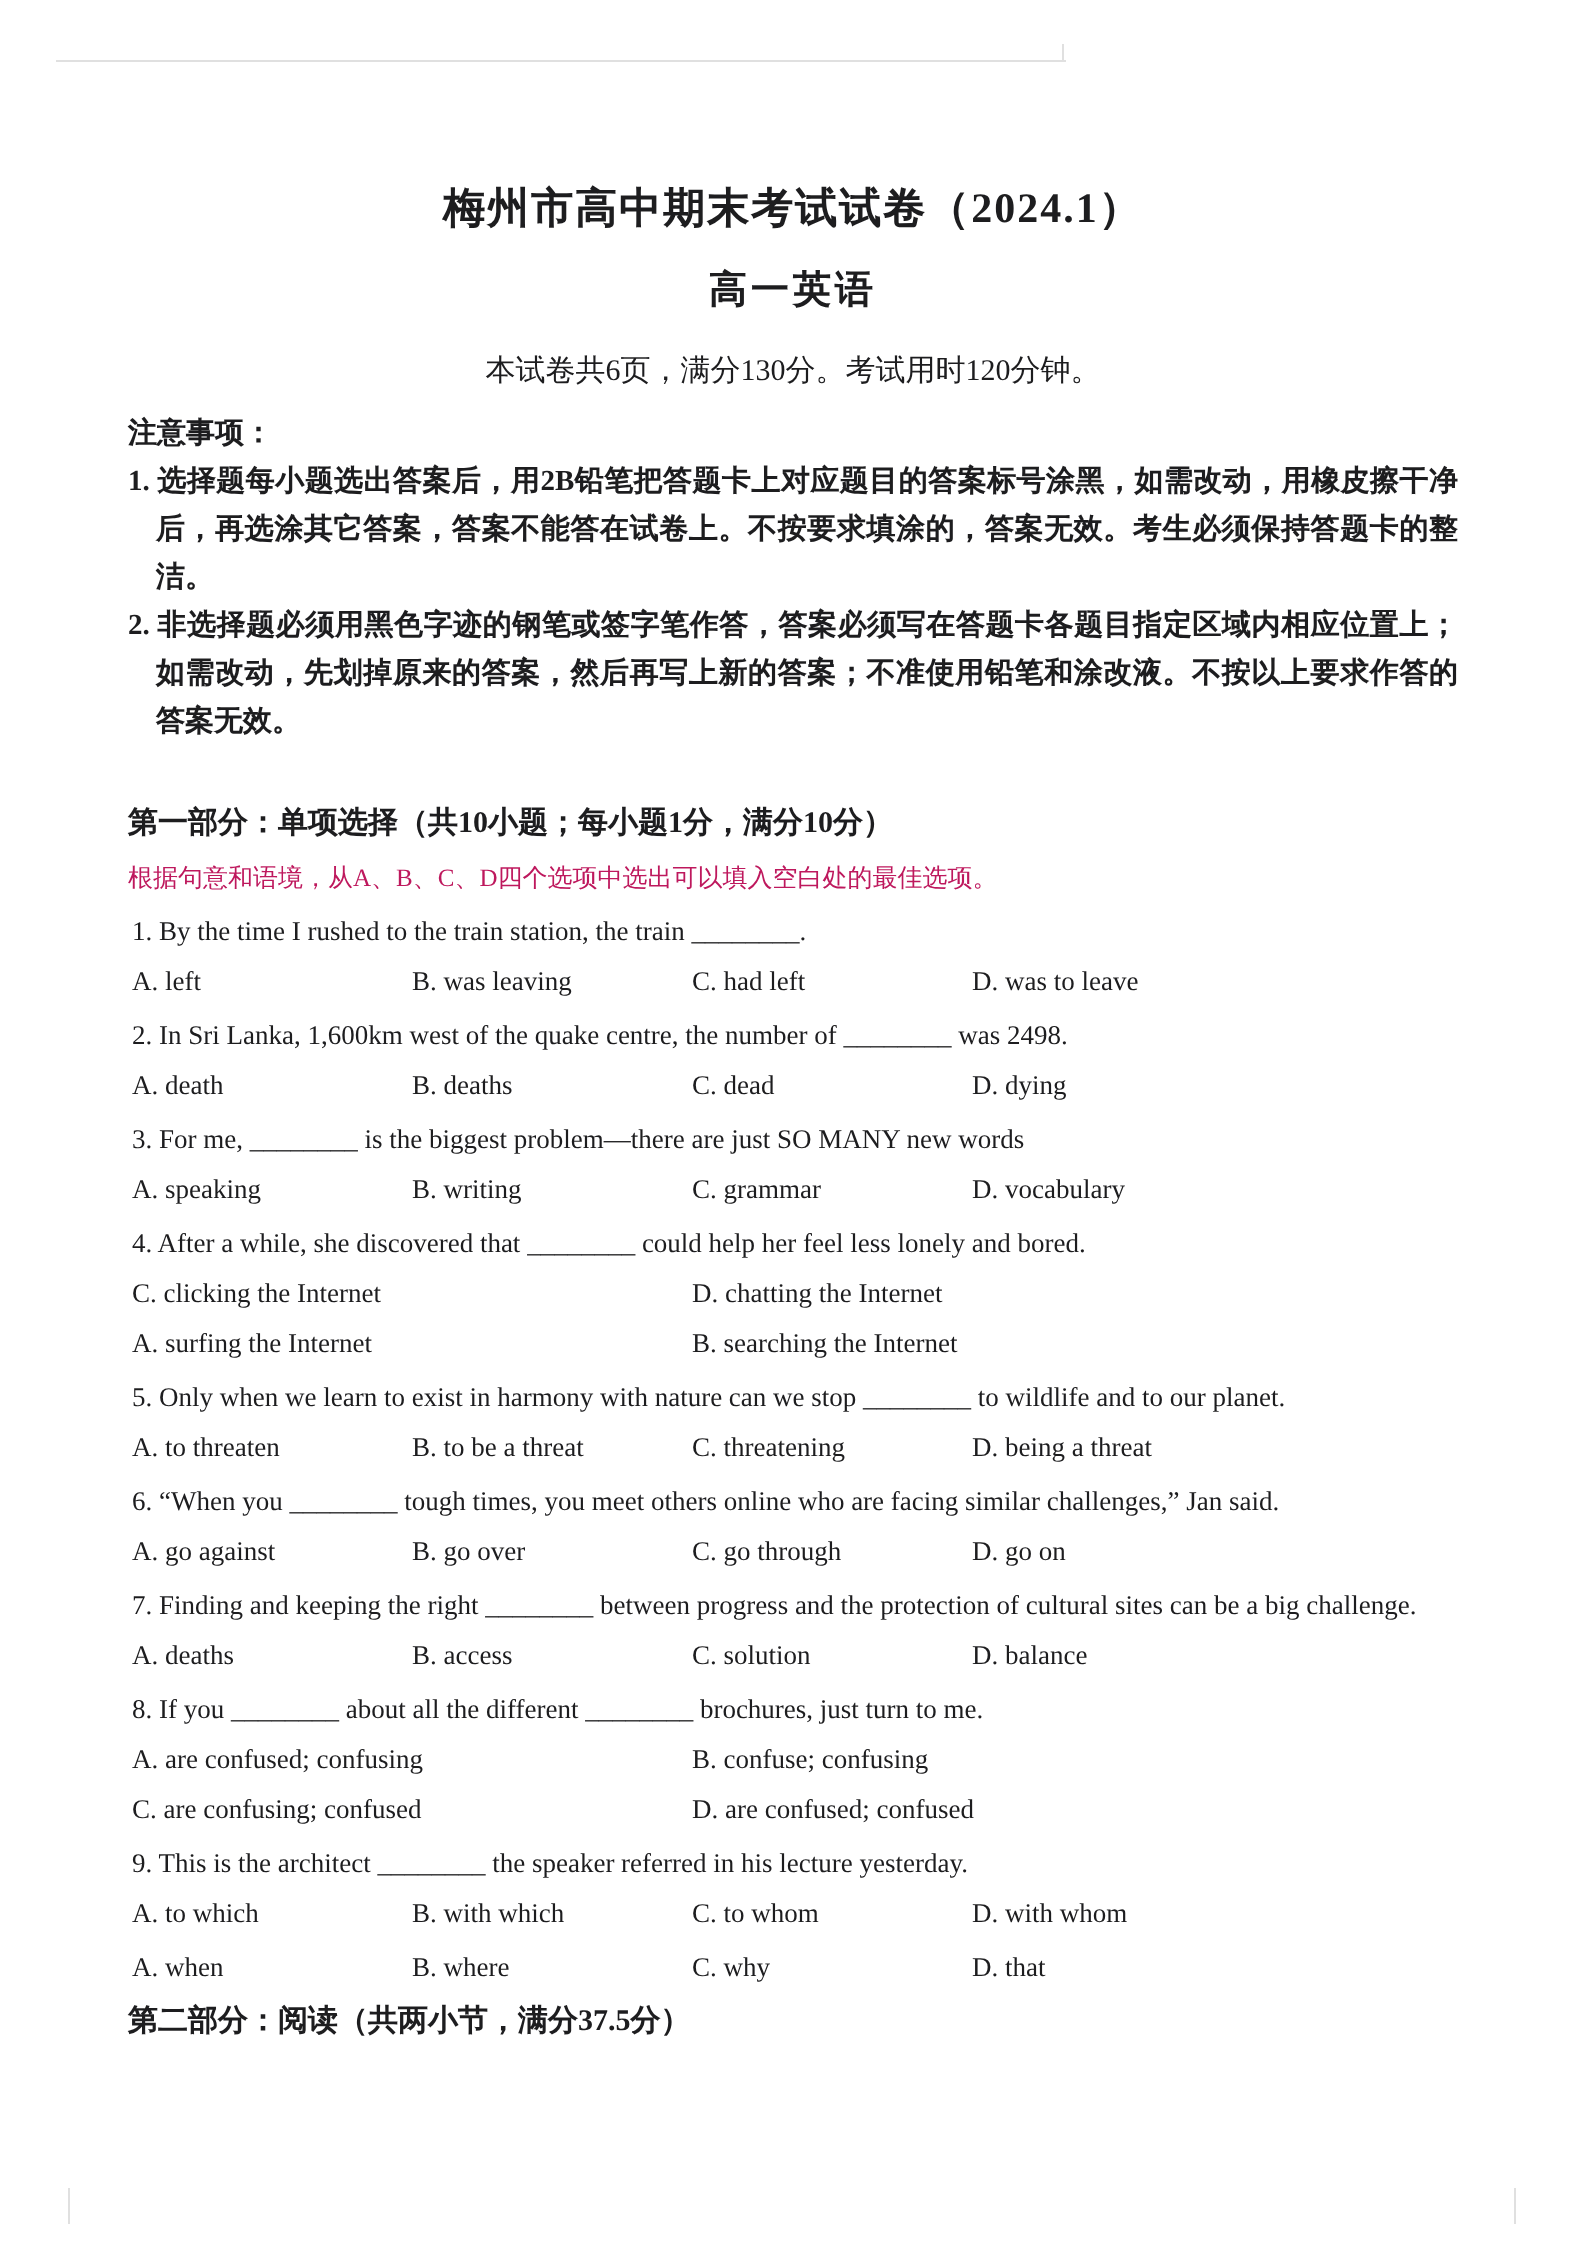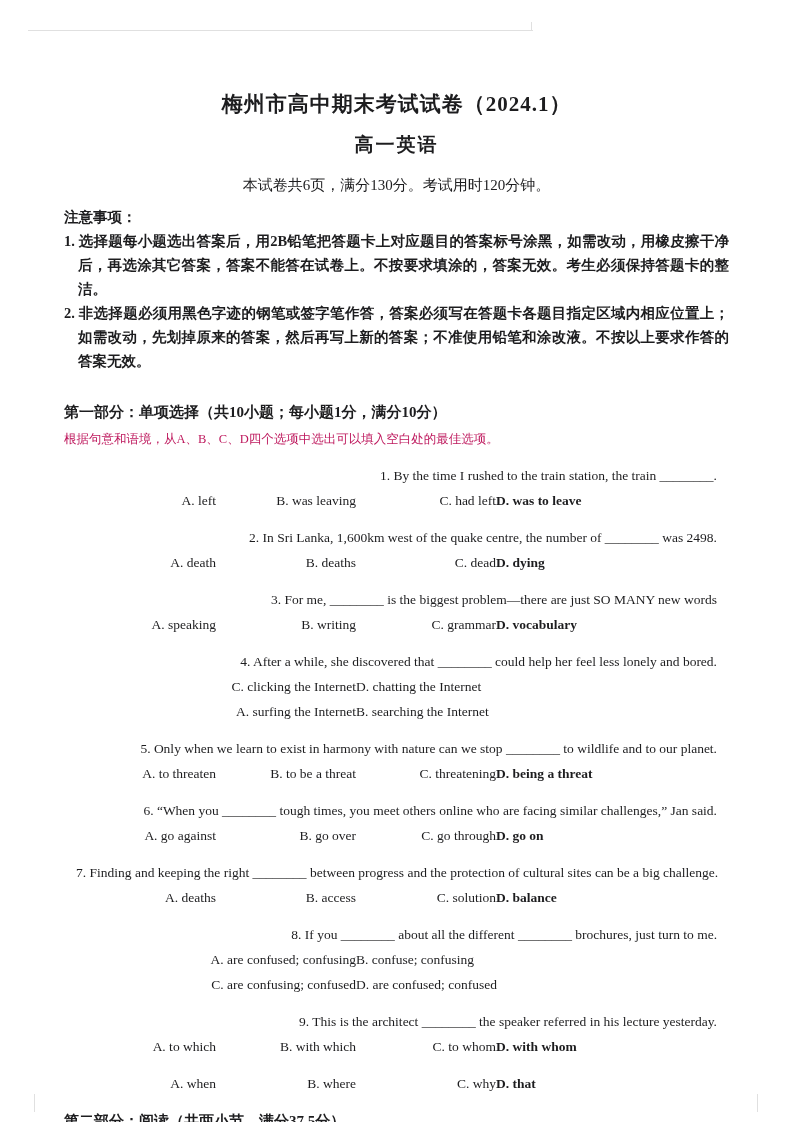--- a/index.html
+++ b/index.html
@@ -73,34 +73,34 @@
     font-weight: bold;
     margin: 26px 0 0 0;
     line-height: 26px;
   }
   .section-instruction {
     font-size: 12.5px;
     color: #be185d;
     line-height: 24px;
     margin: 2px 0 2px 0;
   }
-  .question { margin: 12px; text-align: right; }
+  .question { margin: 2px; }
   .q-stem {
     font-size: 13.5px;
     line-height: 25px;
     white-space: nowrap;
   }
   .opts {
     display: flex;
     font-size: 13.5px;
     line-height: 25px;
   }
   .opts .opt { flex: 0 0 auto; white-space: nowrap; }
   .opts.cols4 .opt { width: 140px; }
-  .opts.cols4 .opt:last-child { width: auto; font-weight: bold; }
+  .opts.cols4 .opt:last-child { width: auto; }
   .opts.cols2 .opt { width: 280px; }
   .opts.cols2 .opt:last-child { width: auto; }
   .section2-heading {
     font-size: 15px;
     font-weight: bold;
     line-height: 26px;
     margin: 0;
   }
 </style>
 </head>

